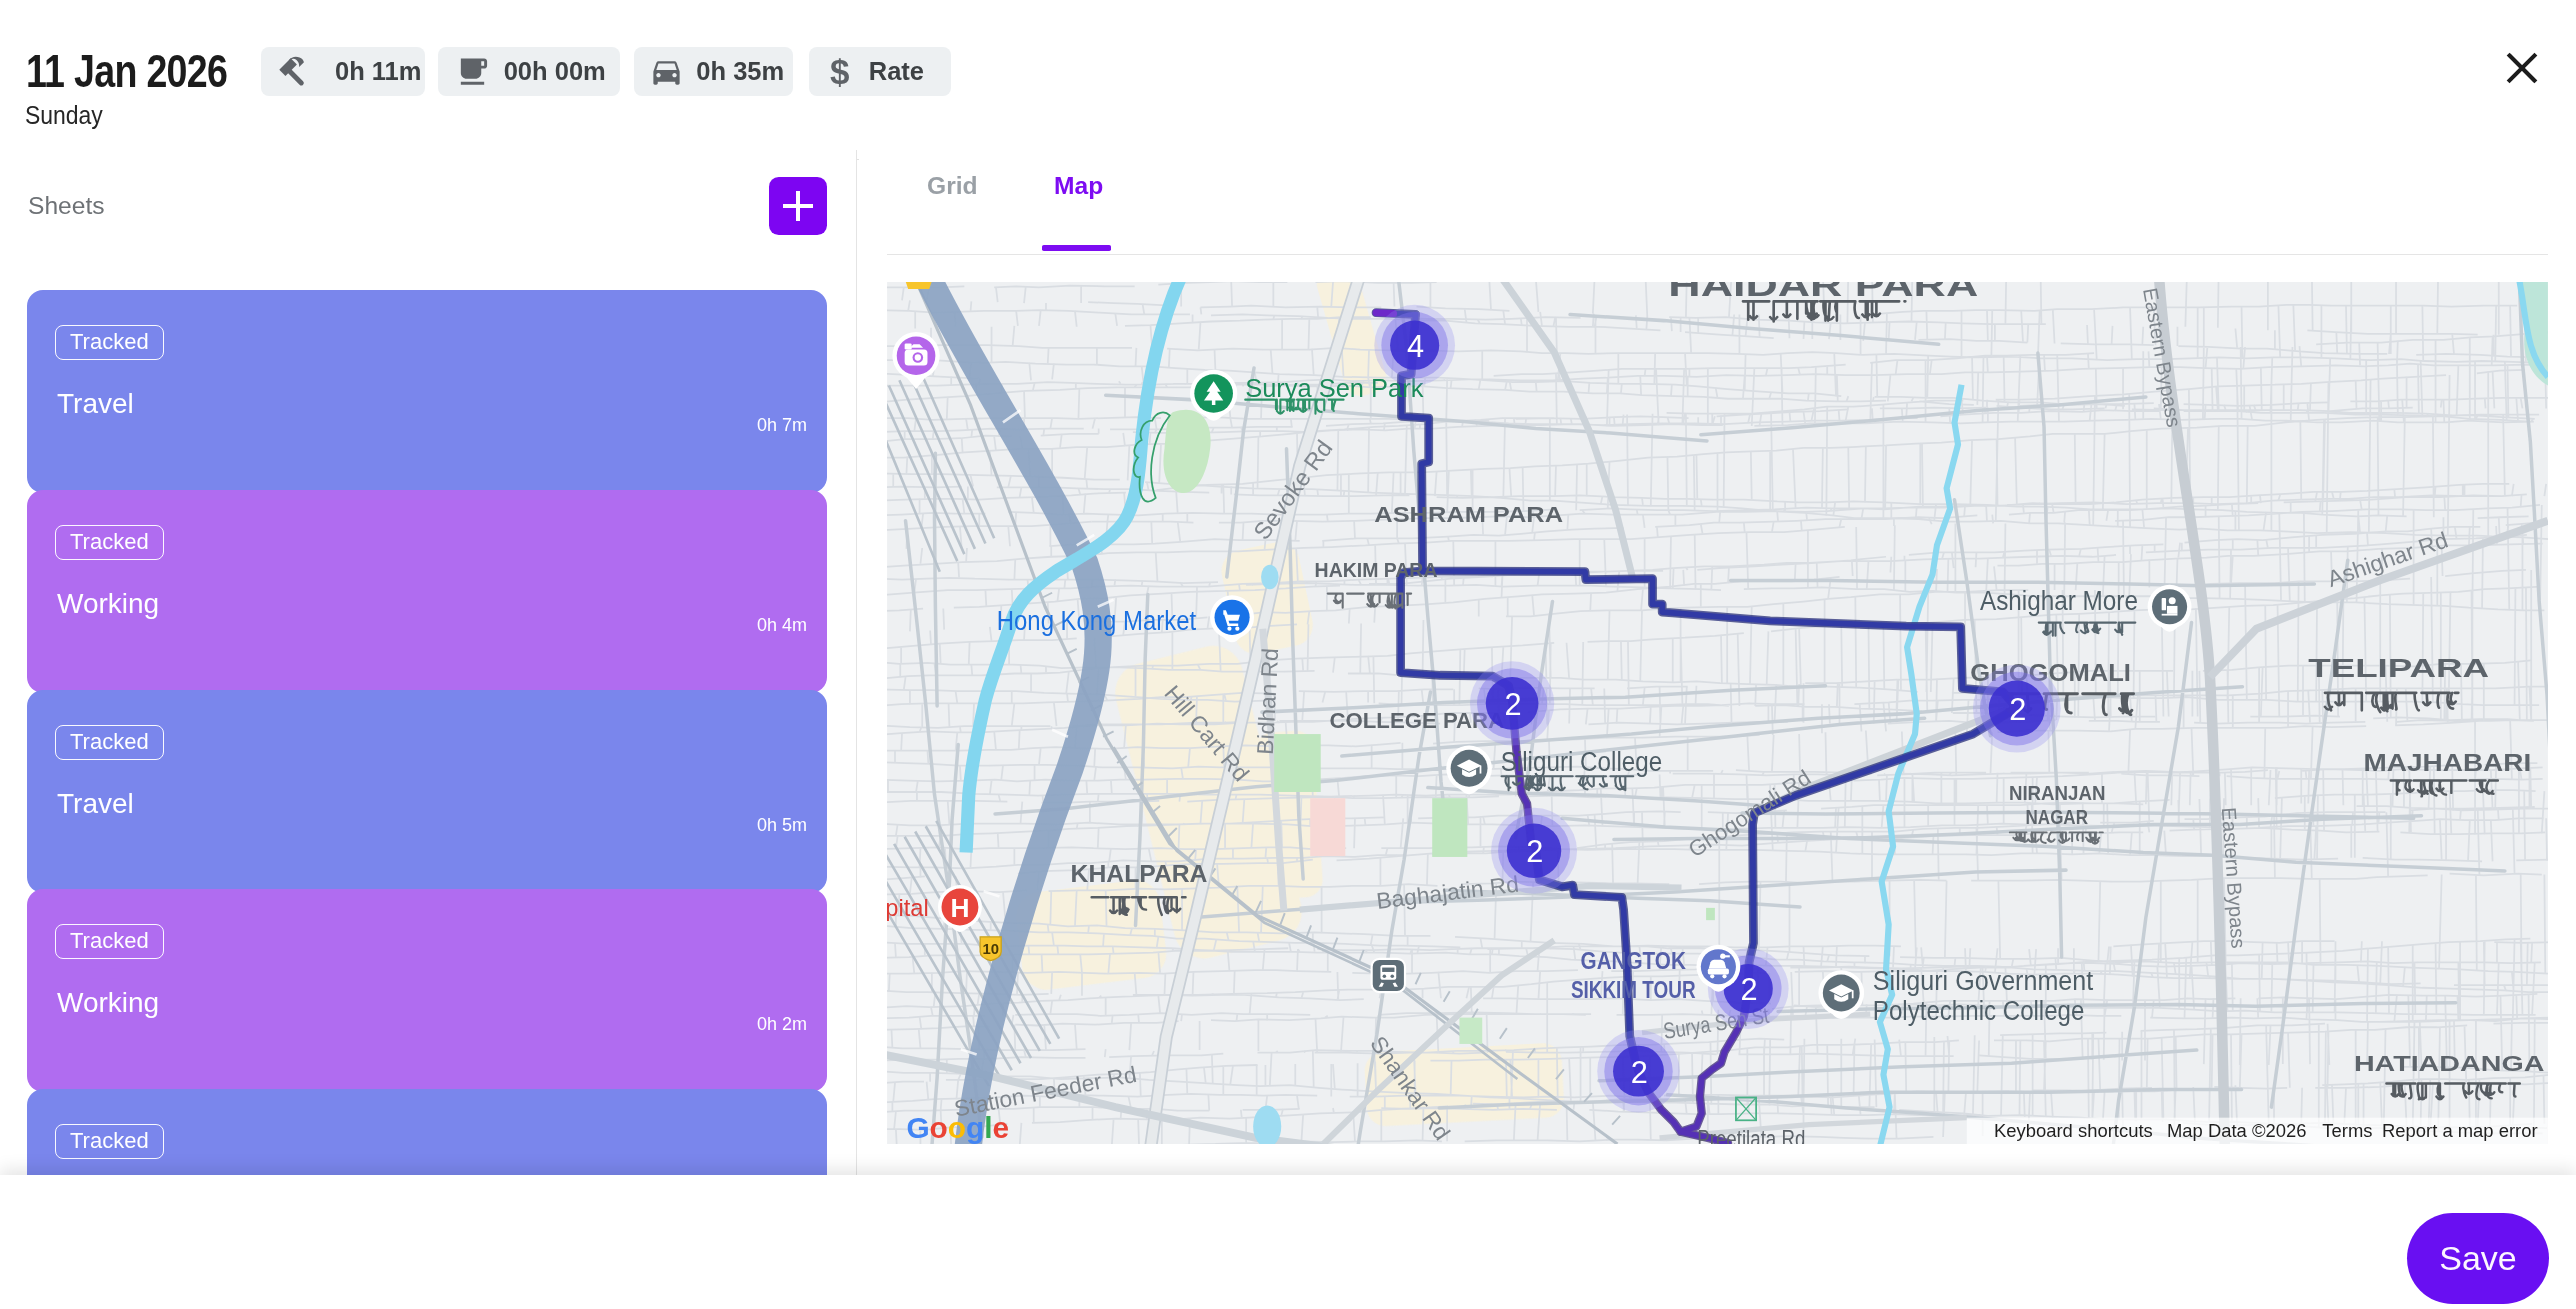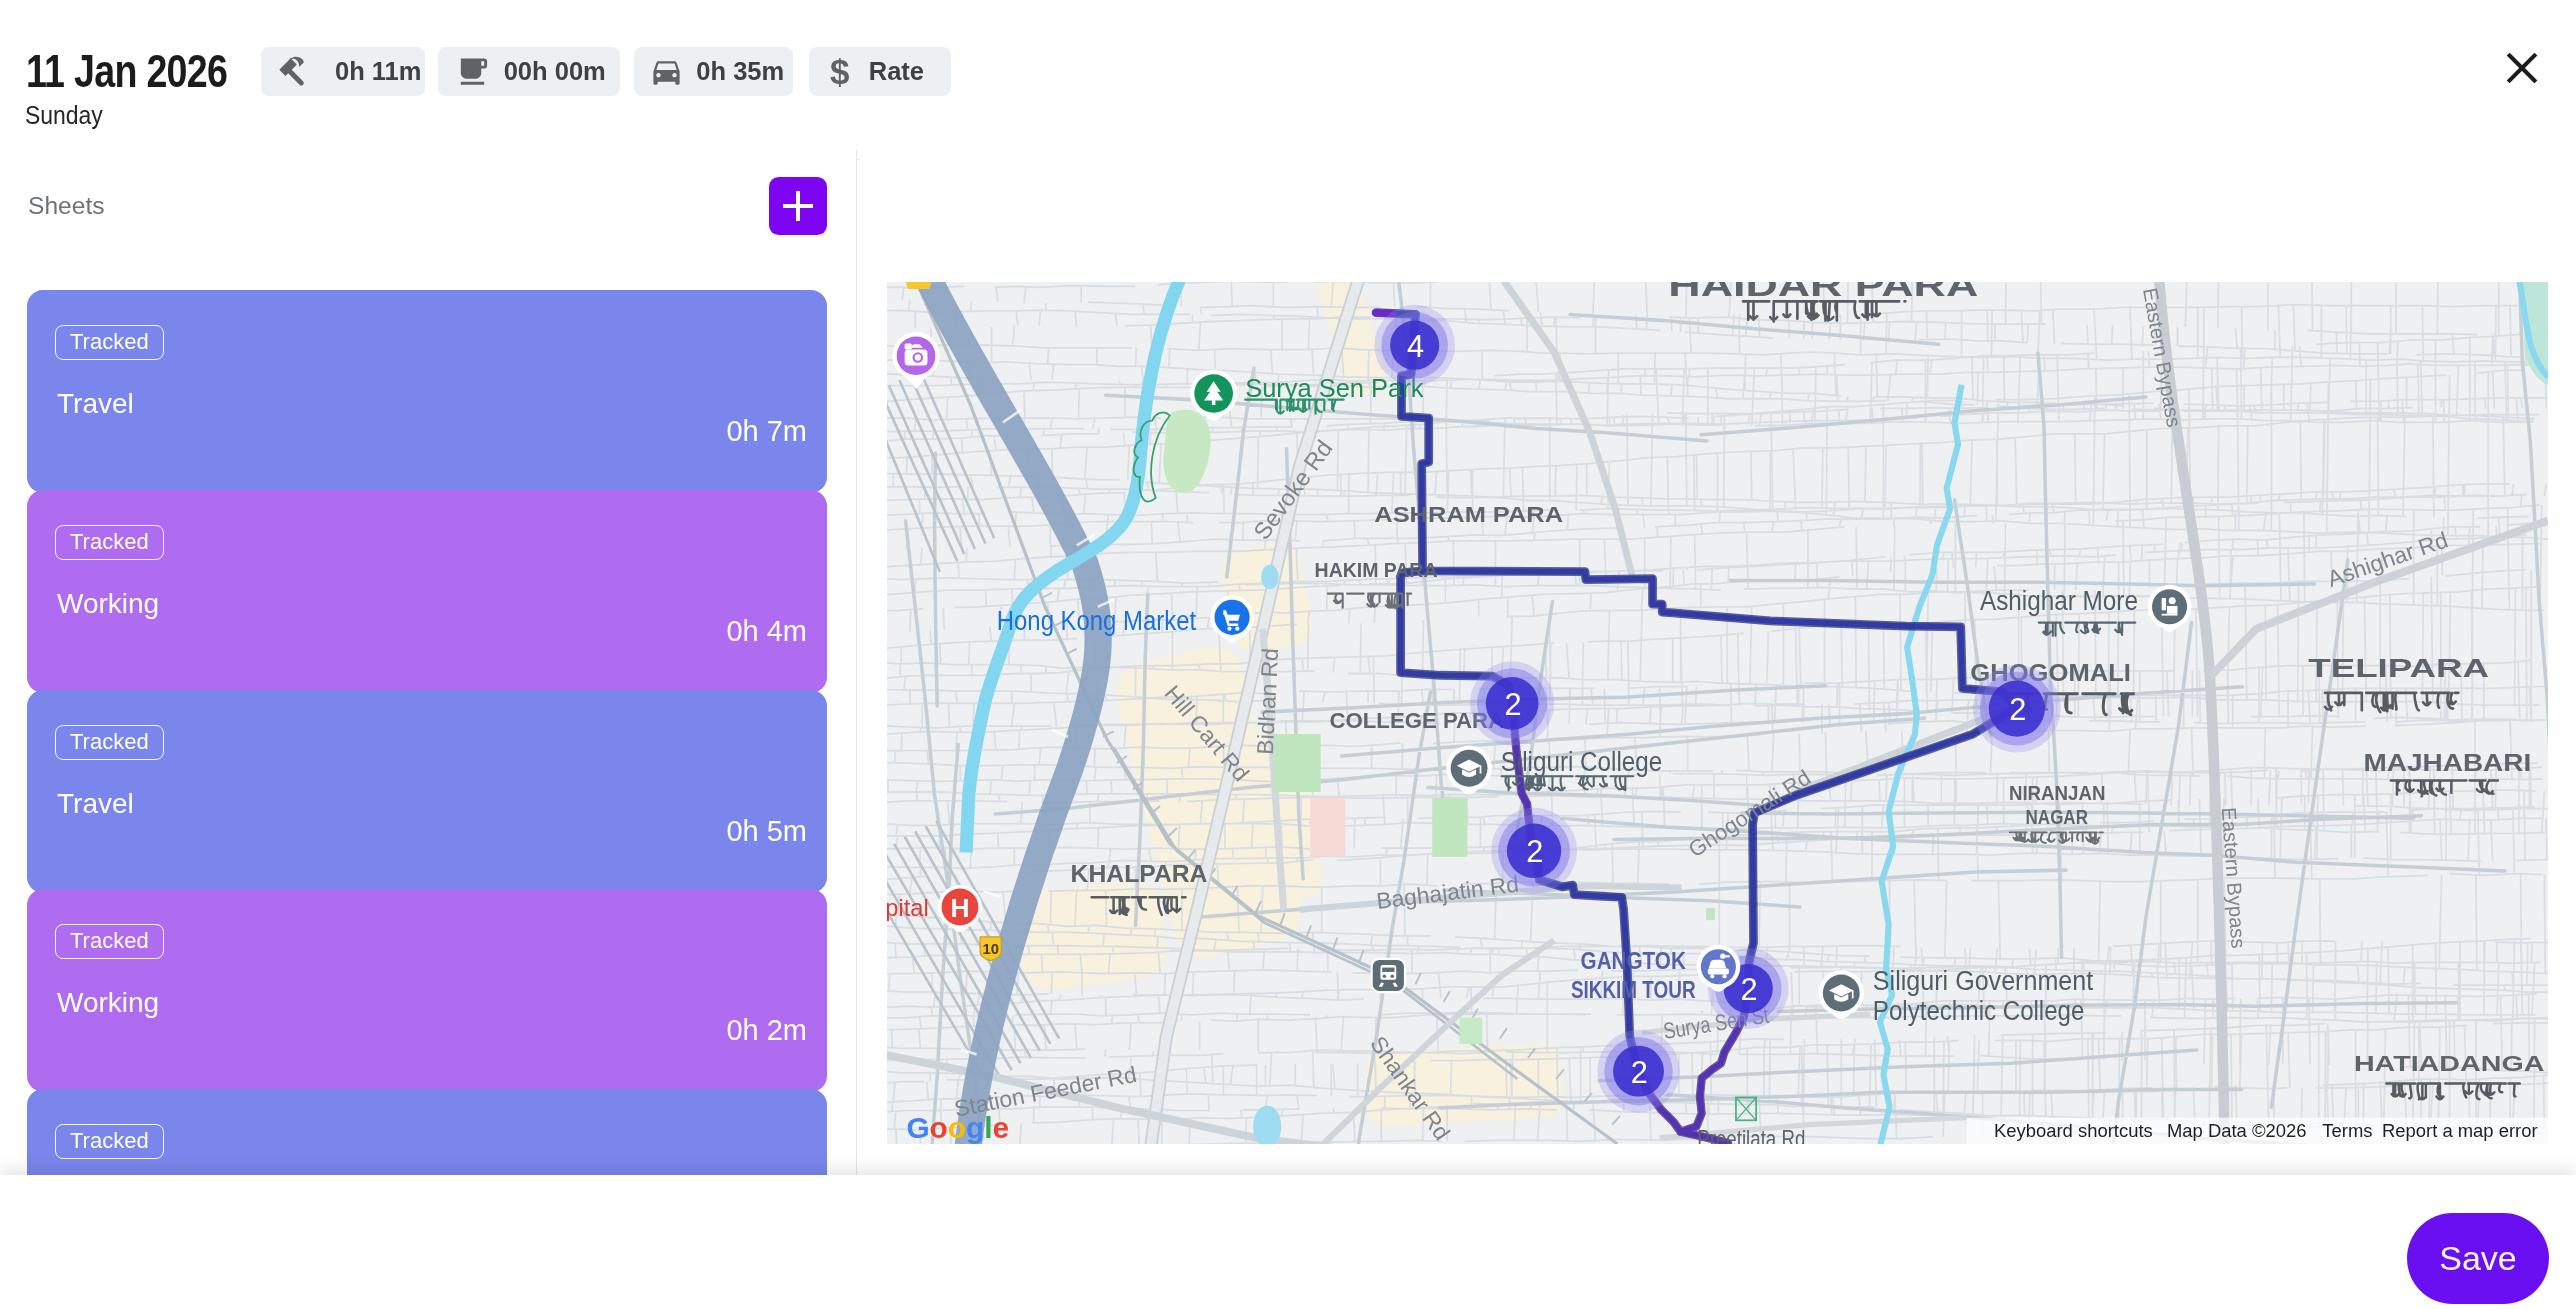--- a/index.html
+++ b/index.html
@@ -11,21 +11,21 @@
 .lpanel{position:absolute;left:0;top:150px;width:857px;height:1025px;background:#fff;border-right:1.8px solid #e4e4e4;overflow:hidden}
 .sheets{position:absolute;left:28px;top:42px;font-size:24.6px;color:#6e7276}
 .addbtn{position:absolute;left:769px;top:27px;width:58px;height:58px;background:#7d05f2;border-radius:9.7px}
 .addbtn:before{content:"";position:absolute;left:14px;top:27px;width:30px;height:3.5px;background:#fff}
 .addbtn:after{content:"";position:absolute;left:27px;top:14px;width:3.5px;height:30px;background:#fff}
 .card{position:absolute;left:27px;width:800px;height:203px;border-radius:16px;color:#fff}
 .card.blue{background:#7a86ec}
 .card.purple{background:#b06cf0}
 .badge{position:absolute;left:28px;top:35px;font-size:22px;padding:2.6px 14px 4.4px;border:1.8px solid rgba(255,255,255,.95);border-radius:8px;color:#fff}
 .ctitle{position:absolute;left:30px;top:98px;font-size:28px;color:#fff}
-.ctime{position:absolute;right:20px;top:125px;font-size:29px;color:#fff}
+.ctime{position:absolute;right:20px;top:125px;font-size:18px;color:#fff}
 .rpanel{position:absolute;left:859px;top:150px;width:1717px;height:1025px;background:#fff}
 .tabs{position:absolute;left:28px;top:0;width:1661px;height:105px;border-bottom:1.8px solid #e5e5e5}
 .tab{position:absolute;top:22px;font-size:24.6px;font-weight:bold}
 .grid{left:40px;color:#9aa0a6}
 .maptab{left:167px;color:#7d0cf2}
 .tabline{position:absolute;left:155px;top:95px;width:69px;height:6.1px;background:#7d0cf2;border-radius:1.8px}
 .mapbox{position:absolute;left:28px;top:132px;width:1661px;height:1034px;overflow:hidden}
 .footer{position:absolute;left:0;top:1175px;width:2576px;height:135px;background:#fff;box-shadow:0 -6.1px 16px rgba(0,0,0,.10)}
 .save{position:absolute;left:2407px;top:38px;width:142px;height:91px;background:#690ff2;border-radius:46px;color:#fcf6ff;font-size:34px;display:flex;align-items:center;justify-content:center}
 </style></head><body>
@@ -81,20 +81,25 @@
   <div class="card purple" style="top:739px">
       <span class="badge">Tracked</span>
       <span class="ctitle">Working</span>
       <span class="ctime">0h 2m</span>
     </div>
   <div class="card blue" style="top:939px">
       <span class="badge">Tracked</span>
     </div>
 </div>
 <div class="rpanel">
+  <div class="tabs">
+    <span class="tab grid">Grid</span>
+      <span class="tab maptab">Map</span>
+    <div class="tabline"></div>
+  </div>
   <div class="mapbox">
 <svg width="1661" height="862" viewBox="0 0 1892 982">
 <rect width="1892" height="982" fill="#eef0f2"></rect>
 <g opacity="0.9">
 <rect x="505" y="-20" width="48" height="150" rx="18" fill="#f8f1dc" transform="rotate(-16 530 55)"></rect>
 <rect x="292" y="420" width="148" height="345" rx="34" fill="#f8f1dc" transform="rotate(-14 366 592)"></rect>
 <rect x="150" y="688" width="165" height="112" rx="28" fill="#f8f1dc" transform="rotate(-7 232 744)"></rect>
 <rect x="425" y="512" width="66" height="190" rx="20" fill="#f8f1dc" transform="rotate(-4 458 607)"></rect>
 <rect x="545" y="872" width="225" height="85" rx="22" fill="#f8f1dc" transform="rotate(-3 657 914)"></rect>
 <rect x="388" y="300" width="90" height="120" rx="24" fill="#f8f1dc" transform="rotate(-12 433 360)"></rect>

